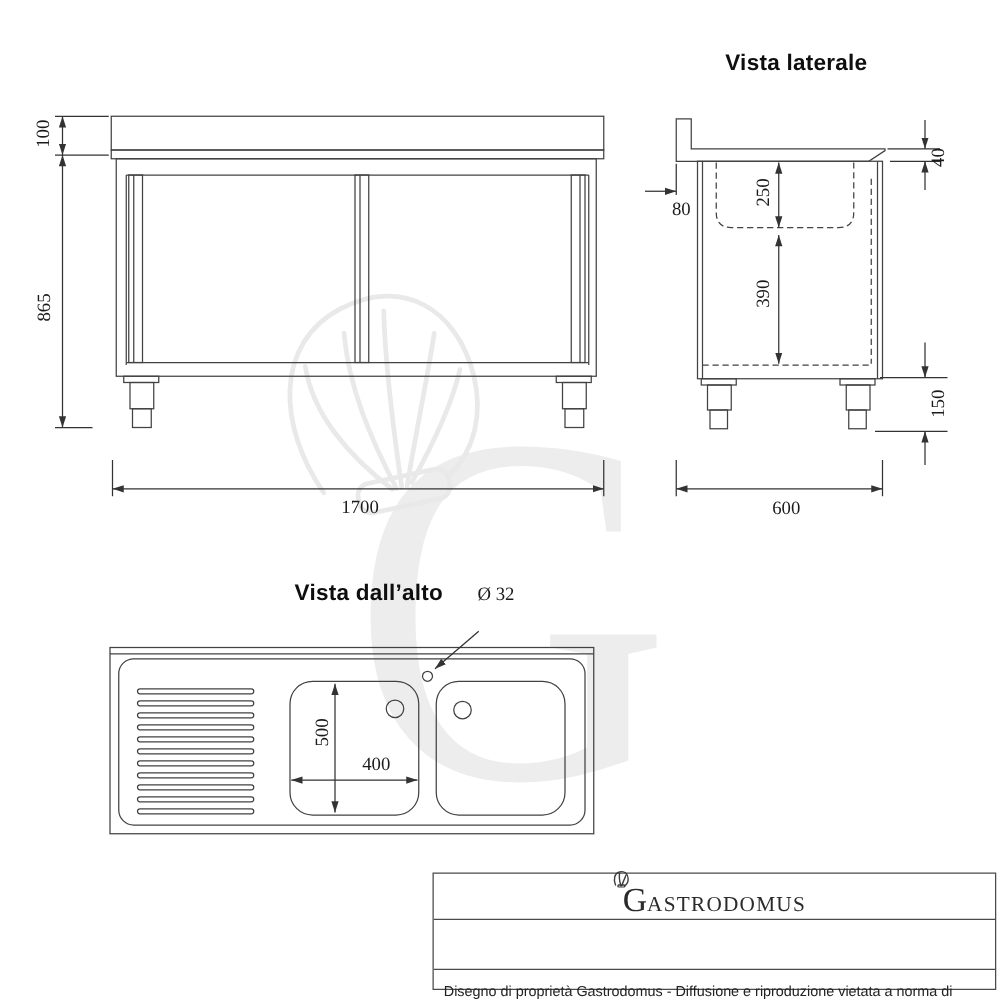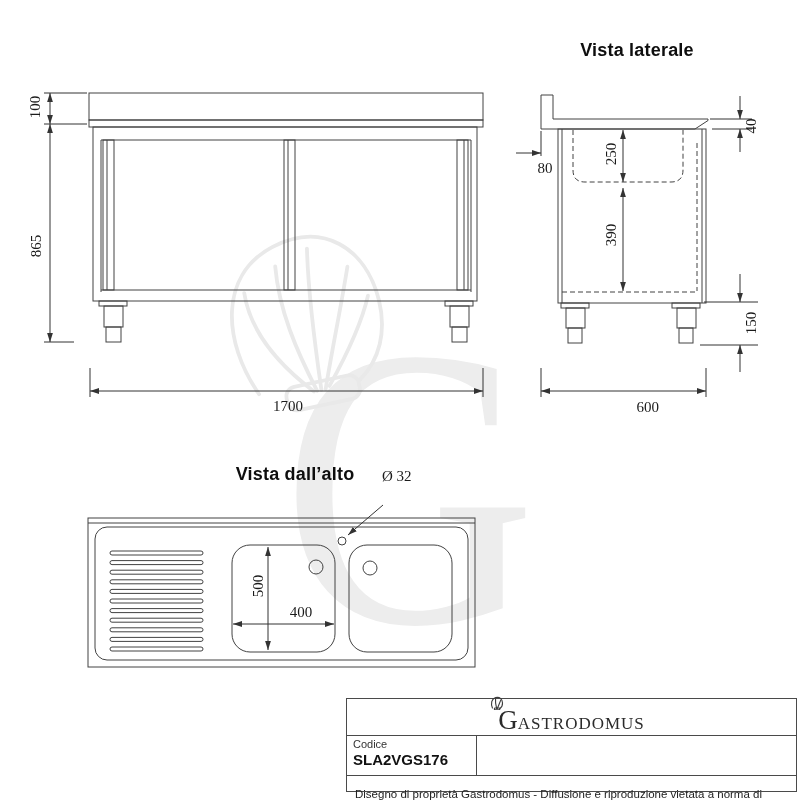--- a/index.html
+++ b/index.html
@@ -191,21 +191,21 @@
 
   <div class="dimtext rot" style="left:18px;top:98px;">100</div>
   <div class="dimtext rot" style="left:19px;top:237px;">865</div>
   <div class="dimtext wide" style="left:258px;top:398px;">1700</div>
 
   <div class="dimtext" style="left:527px;top:160px;">80</div>
   <div class="dimtext rot" style="left:594px;top:145px;">250</div>
   <div class="dimtext rot" style="left:594px;top:226px;">390</div>
   <div class="dimtext rot" style="left:734px;top:117px;">40</div>
   <div class="dimtext rot" style="left:734px;top:314px;">150</div>
-  <div class="dimtext wide" style="left:599px;top:399px;text-align:right;">600</div>
+  <div class="dimtext wide" style="left:599px;top:399px;">600</div>
 
   <div class="dimtext dia" style="left:382px;top:468px;">Ø 32</div>
   <div class="dimtext rot" style="left:241px;top:577px;">500</div>
   <div class="dimtext wide" style="left:271px;top:604px;">400</div>
 
   <div class="tblock">
     <div class="tb-logo">
       <div class="tb-logo-inner">
         <svg class="tb-hat" width="16" height="14" viewBox="0 0 170 175">
           <g stroke="#3c3c3c" stroke-width="14" fill="none" stroke-linecap="round">
@@ -213,21 +213,17 @@
             <path d="M81,158 C70,118 62,78 67,38"></path>
             <path d="M89,158 C103,122 119,86 132,52"></path>
             <rect x="52" y="150" width="68" height="22" rx="9"></rect>
           </g>
         </svg>
         <span class="tb-logo-g">G</span>
         <span class="tb-logo-rest">ASTRODOMUS</span>
       </div>
     </div>
     <div class="tb-row2">
-      <div class="tb-c1">
-        <div class="tb-lab">Codice</div>
-        <div class="tb-code">SLA2VGS176</div>
-      </div>
     </div>
     <div class="tb-foot">Disegno di proprietà Gastrodomus - Diffusione e riproduzione vietata a norma di legge.</div>
   </div>
 
 </div>
 
 </body></html>

